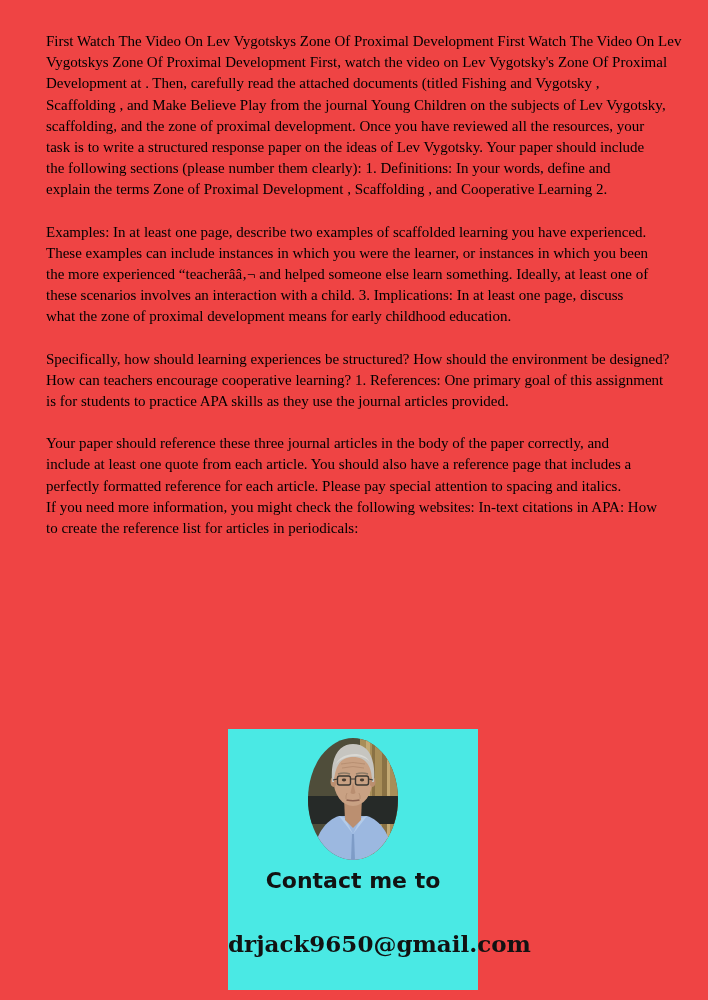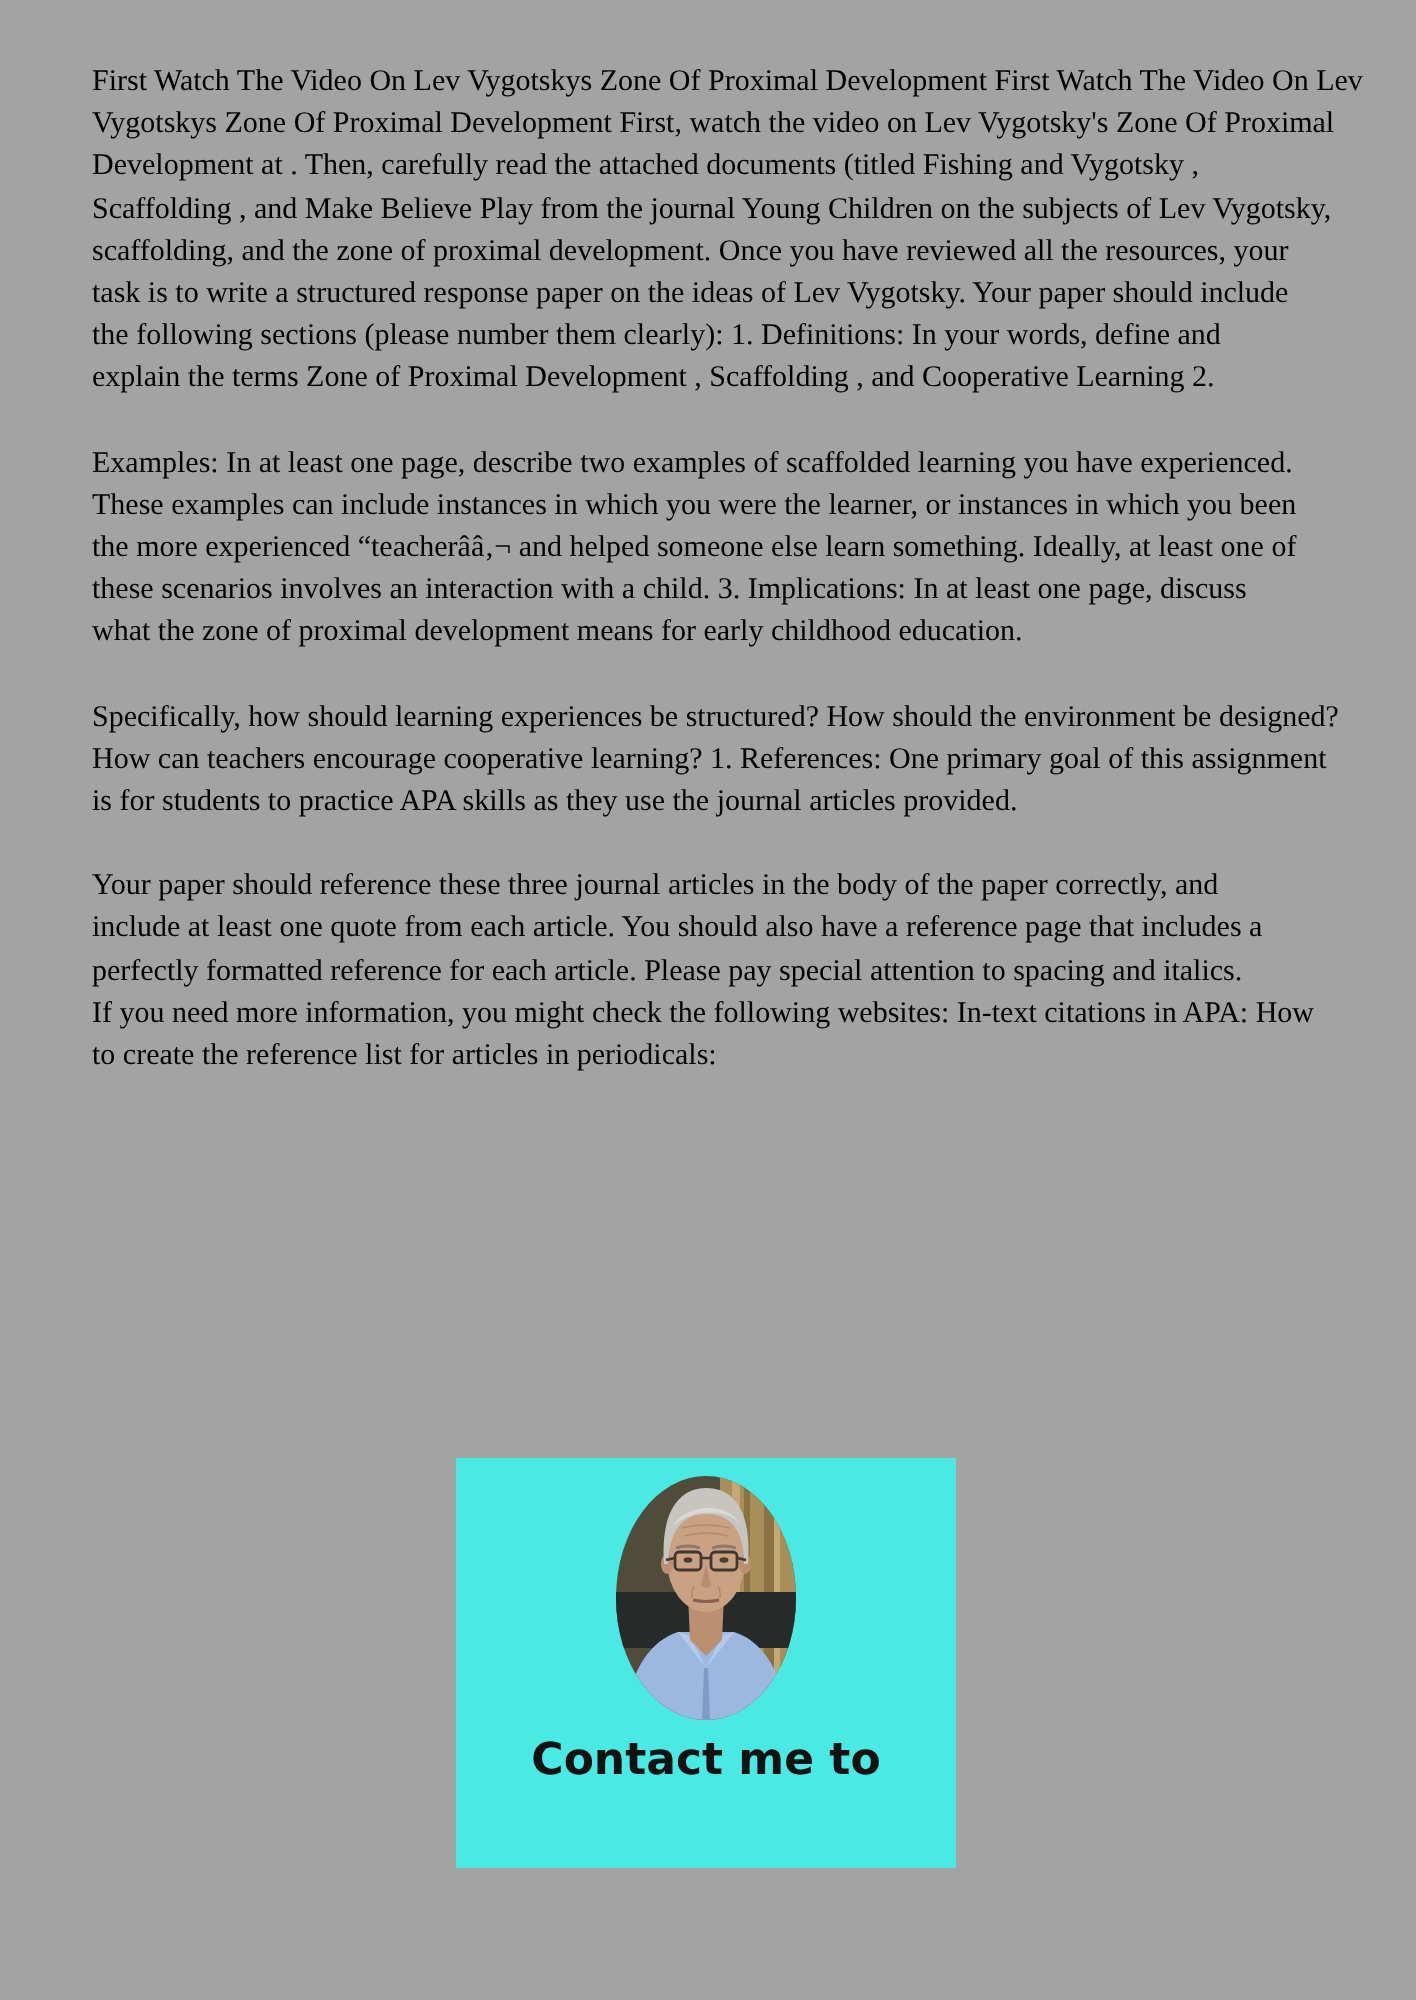--- a/index.html
+++ b/index.html
@@ -7,42 +7,42 @@
   body {
     width: 708px;
     height: 1000px;
     background: #ffffff;
     position: relative;
     font-family: "Liberation Serif", serif;
   }
   .page {
     position: absolute;
     inset: 0;
-    background: #a3a3a3;
+    background: #ef4444;
     overflow: hidden;
   }
   .doc-text {
     position: absolute;
     left: 46px;
     top: 31px;
     width: 640px;
     color: #000000;
     font-size: 15px;
     line-height: 21.2px;
   }
   .para {
     margin: 0 0 21px 0;
     white-space: pre;
   }
   .contact-card {
     position: absolute;
     left: 228px;
     top: 729px;
     width: 250px;
-    height: 205px;
+    height: 261px;
   }
   .portrait {
     position: absolute;
     left: 50%;
     top: 9px;
     transform: translateX(-50%);
     width: 90px;
     height: 122px;
   }
   .card-heading {
@@ -154,16 +154,17 @@
 
           <path d="M38.5,62 Q45,63.5 51.5,62" stroke="#8a5f4d" stroke-width="1.6" fill="none"></path>
         </g>
       </svg>
     </div>
 
     <div class="card-heading" style="color: rgb(18, 18, 18);">
       <div>Contact me to</div>
     </div>
 
+    <div class="card-email" style="color: rgb(18, 18, 18);">drjack9650@gmail.com</div>
 
   </div>
 
 </div>
 
 </body></html>

